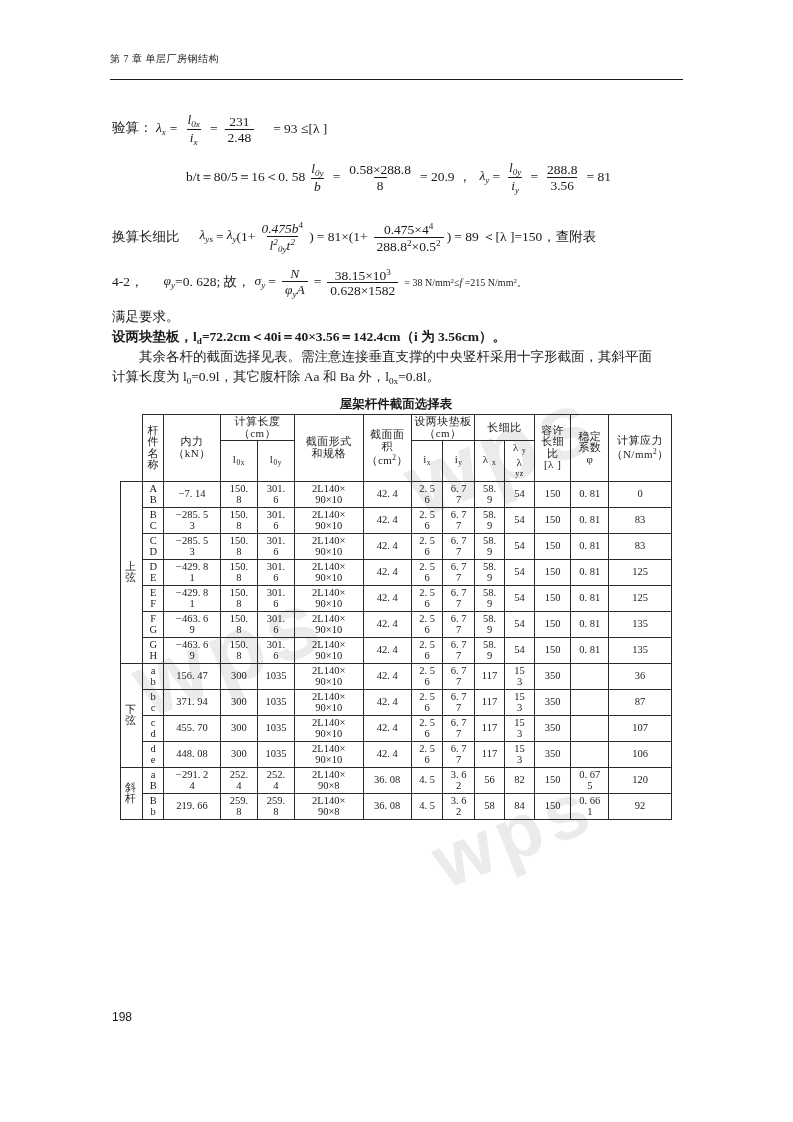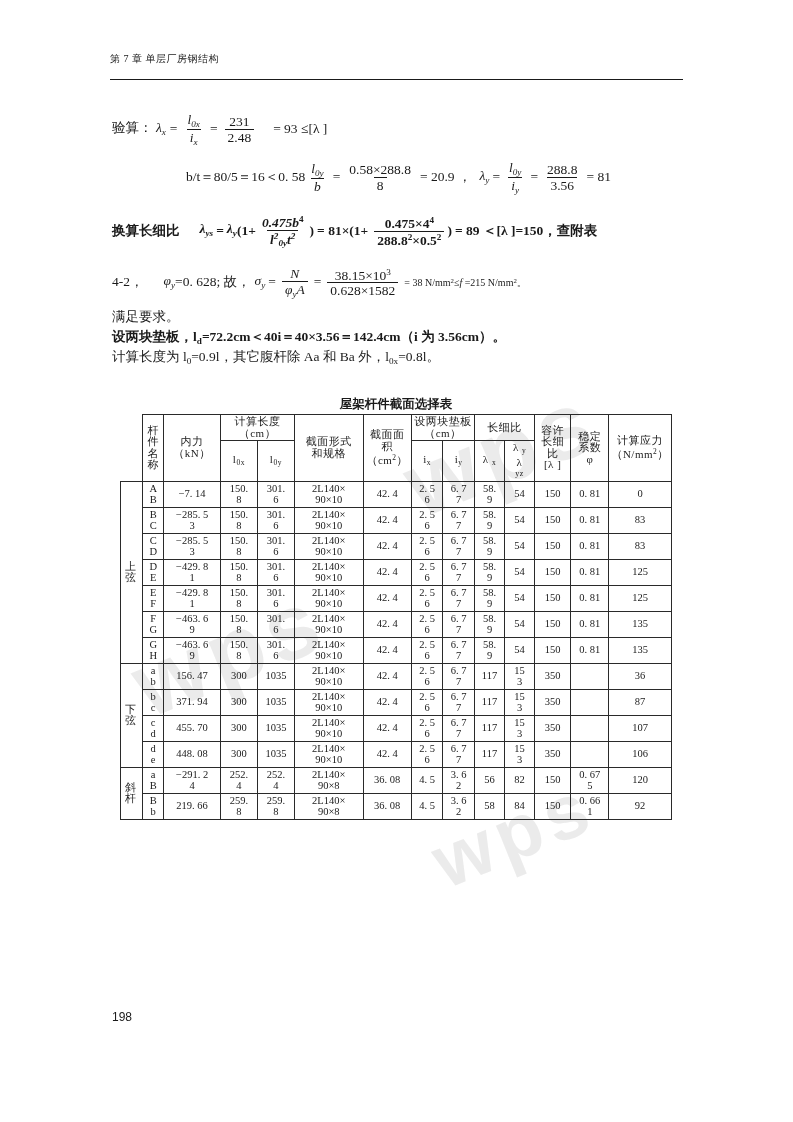--- a/index.html
+++ b/index.html
@@ -199,21 +199,21 @@
         </span>
         <span style="margin:0 3px;">=</span>
         <span class="frac">
           <span class="num">288.8</span>
           <span class="den">3.56</span>
         </span>
         <span style="margin-left:3px;">= 81</span>
       </span>
     </div>
 
-    <div class="blk txt" style="left:112px; top:214px;font-weight:bold;">
+    <div class="blk txt" style="left:112px; top:220px;">
       <span class="mrow">
         <span>换算长细比</span>
         <span class="ital" style="margin-left:20px;"><span>λ</span><sub>ys</sub></span>
         <span style="margin:0 3px;">=</span>
         <span class="ital"><span>λ</span><sub>y</sub></span>
         <span>(1+</span>
         <span class="frac">
           <span class="num"><span class="ital">0.475b</span><sup>4</sup></span>
           <span class="den ital"><span>l</span><sup>2</sup><sub>0y</sub><span>t</span><sup>2</sup></span>
         </span>
@@ -248,20 +248,21 @@
       </span>
     </div>
 
     <div class="blk txt" style="left:112px; top:307px;">满足要求。</div>
 
     <div class="blk txt" style="left:112px; top:327px;font-weight:bold;">
       <span>设两块垫板，l</span><sub>d</sub><span>=72.2cm＜40i＝40×3.56＝142.4cm（i 为 3.56cm）。</span>
     </div>
 
     <div class="blk txt" style="left:112px; top:347px; width:573px;">
+      <div style="text-indent:27px;">其余各杆的截面选择见表。需注意连接垂直支撑的中央竖杆采用十字形截面，其斜平面</div>
       <div>
         <span>计算长度为 l</span><sub>0</sub><span>=0.9l，其它腹杆除 Aa 和 Ba 外，l</span><sub>0x</sub><span>=0.8l。</span>
       </div>
     </div>
 
     <div class="tbl-caption">屋架杆件截面选择表</div>
 
     <table class="sel">
       <thead>
         <tr class="hdr-top">

